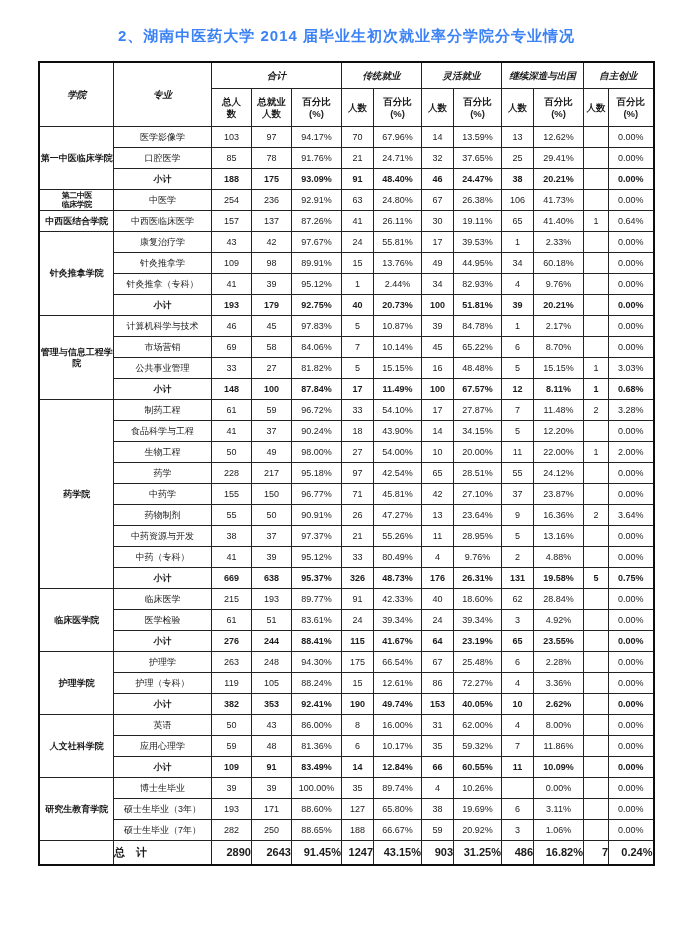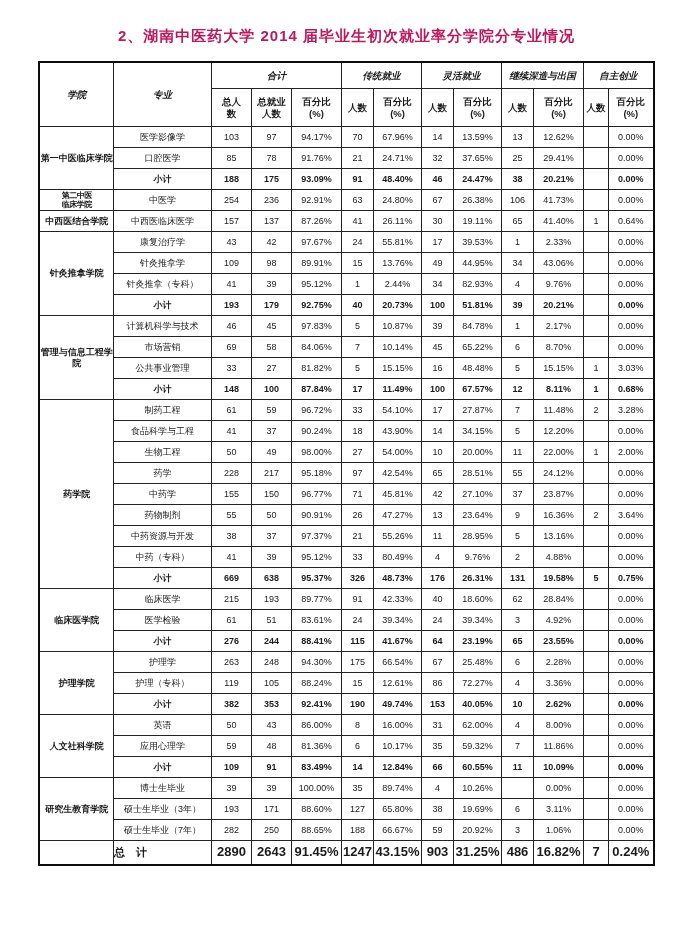--- a/index.html
+++ b/index.html
@@ -10,21 +10,21 @@
     position:relative;
     overflow:hidden;
   }
   .page{padding-top:27px;}
   .title{
     text-align:center;
     font-size:15px;
     font-weight:bold;
     letter-spacing:1px;
     margin:0 0 15px 0;
-    color:#be185d;
+    color:#3b82f6;
   }
   table.emp{
     border-collapse:collapse;
     table-layout:fixed;
     width:614px;
     margin:0 auto;
     border:2px solid #0d0d0d;
   }
   table.emp th, table.emp td{
     border:1px solid #222;
@@ -54,21 +54,21 @@
     padding:0 2px;
   }
   td.college.tight{font-size:8px;letter-spacing:-0.5px;padding:0 18px;}
   td.major{
     text-align:left;
     padding-left:4px;
     font-size:9.5px;
     white-space:nowrap;
   }
   tr.subtotal td{font-weight:bold;}
-  tr.total-row td{font-weight:bold;height:23px;font-size:13px;}
+  tr.total-row td{font-weight:bold;height:23px;font-size:11px;text-align:right;}
   tr.total-row td.total-label{
     text-align:left;
     font-size:11px;
     letter-spacing:4px;
   }
 </style>
 </head>
 <body>
 
 <div class="page">
@@ -213,21 +213,21 @@
         <tr>
           <td class="major">针灸推拿学</td>
           <td>109</td>
           <td>98</td>
           <td>89.91%</td>
           <td>15</td>
           <td>13.76%</td>
           <td>49</td>
           <td>44.95%</td>
           <td>34</td>
-          <td>43.06%</td>
+          <td>60.18%</td>
           <td></td>
           <td>0.00%</td>
         </tr>
         <tr>
           <td class="major">针灸推拿（专科）</td>
           <td>41</td>
           <td>39</td>
           <td>95.12%</td>
           <td>1</td>
           <td>2.44%</td>

